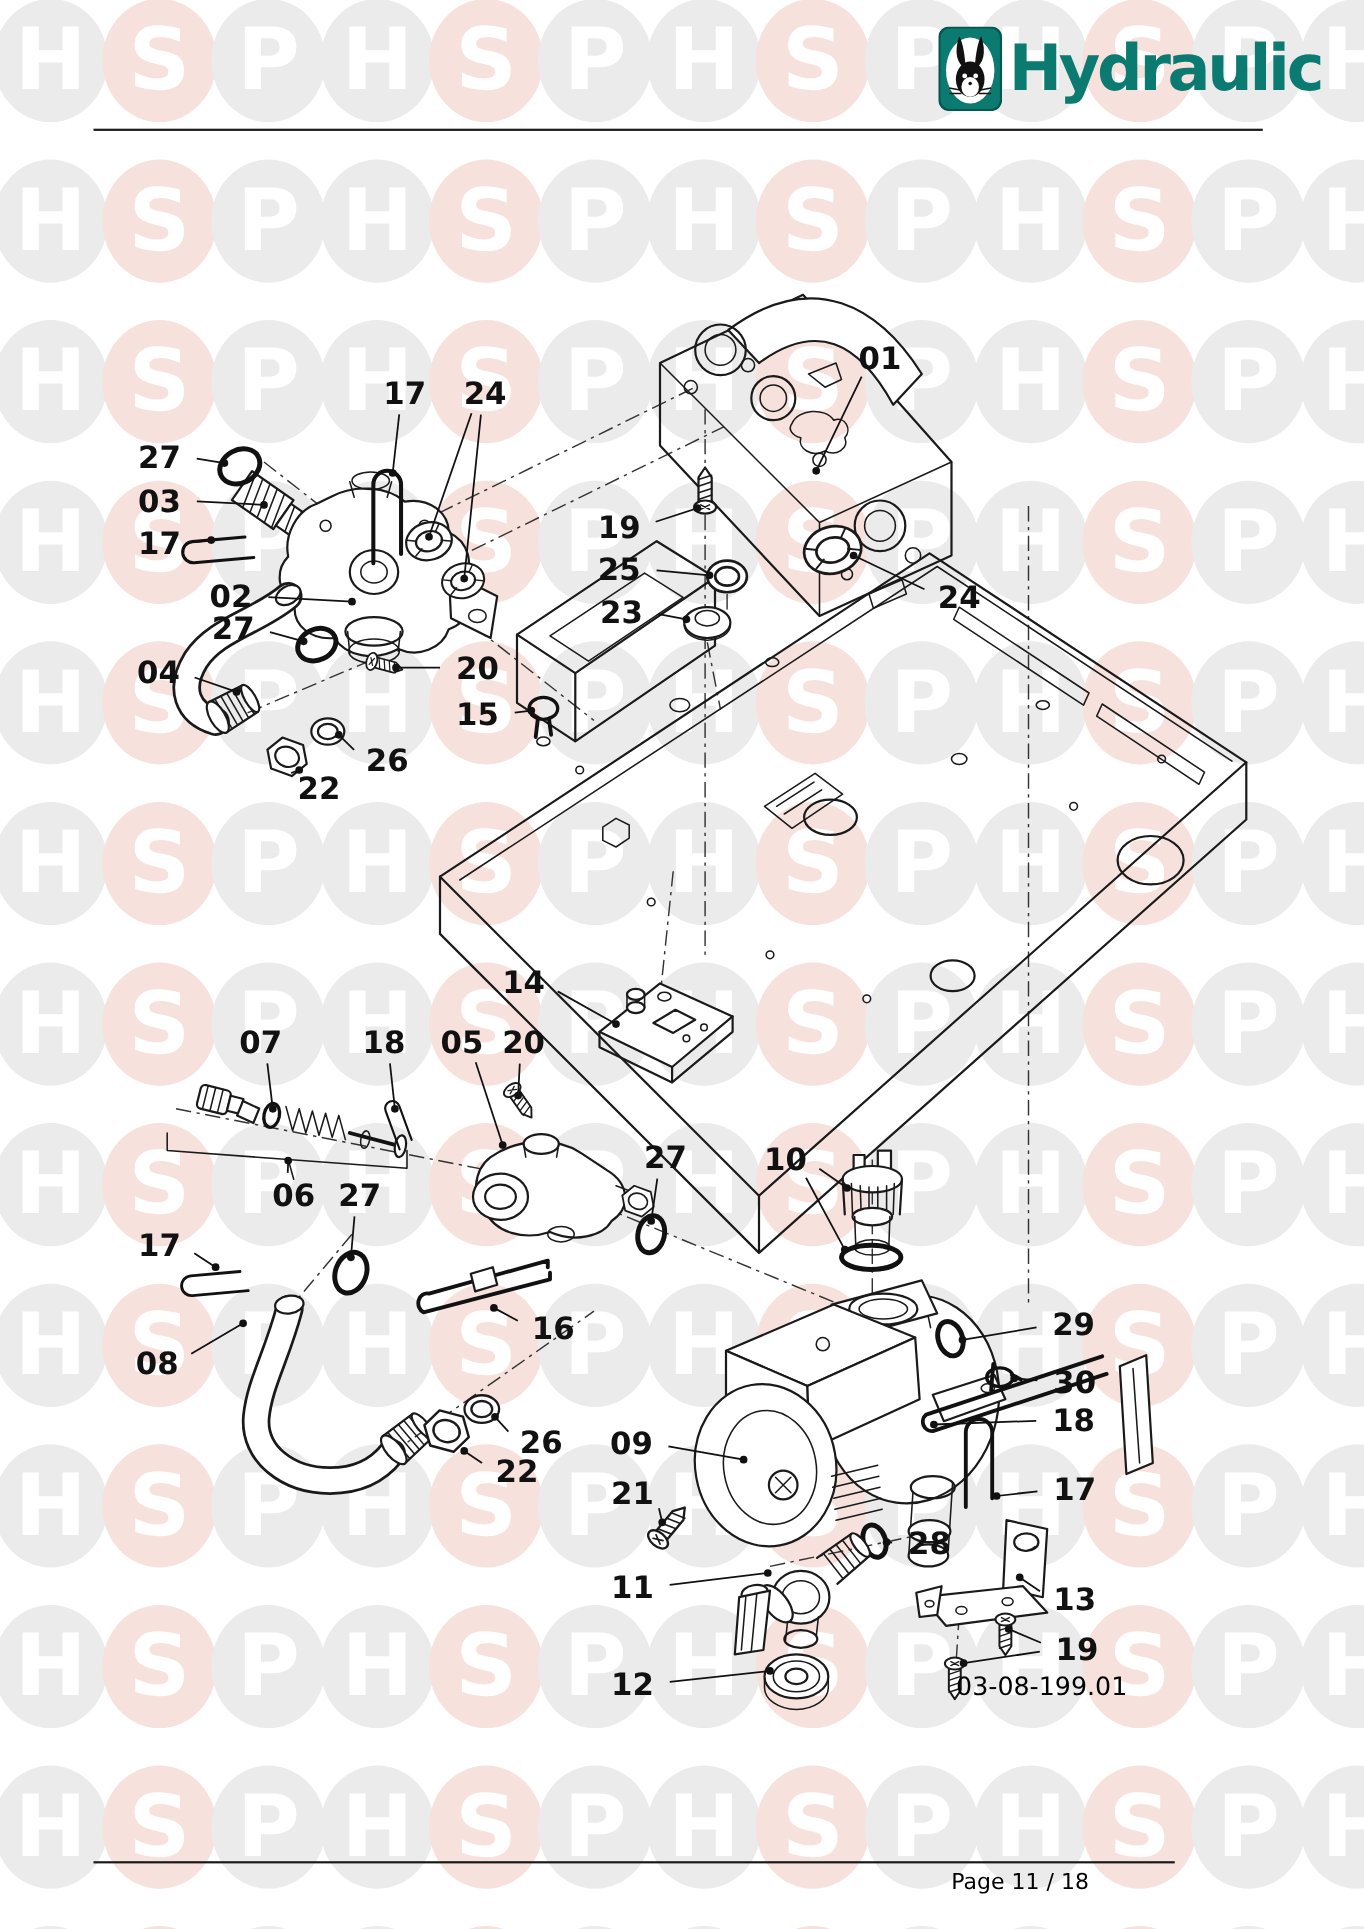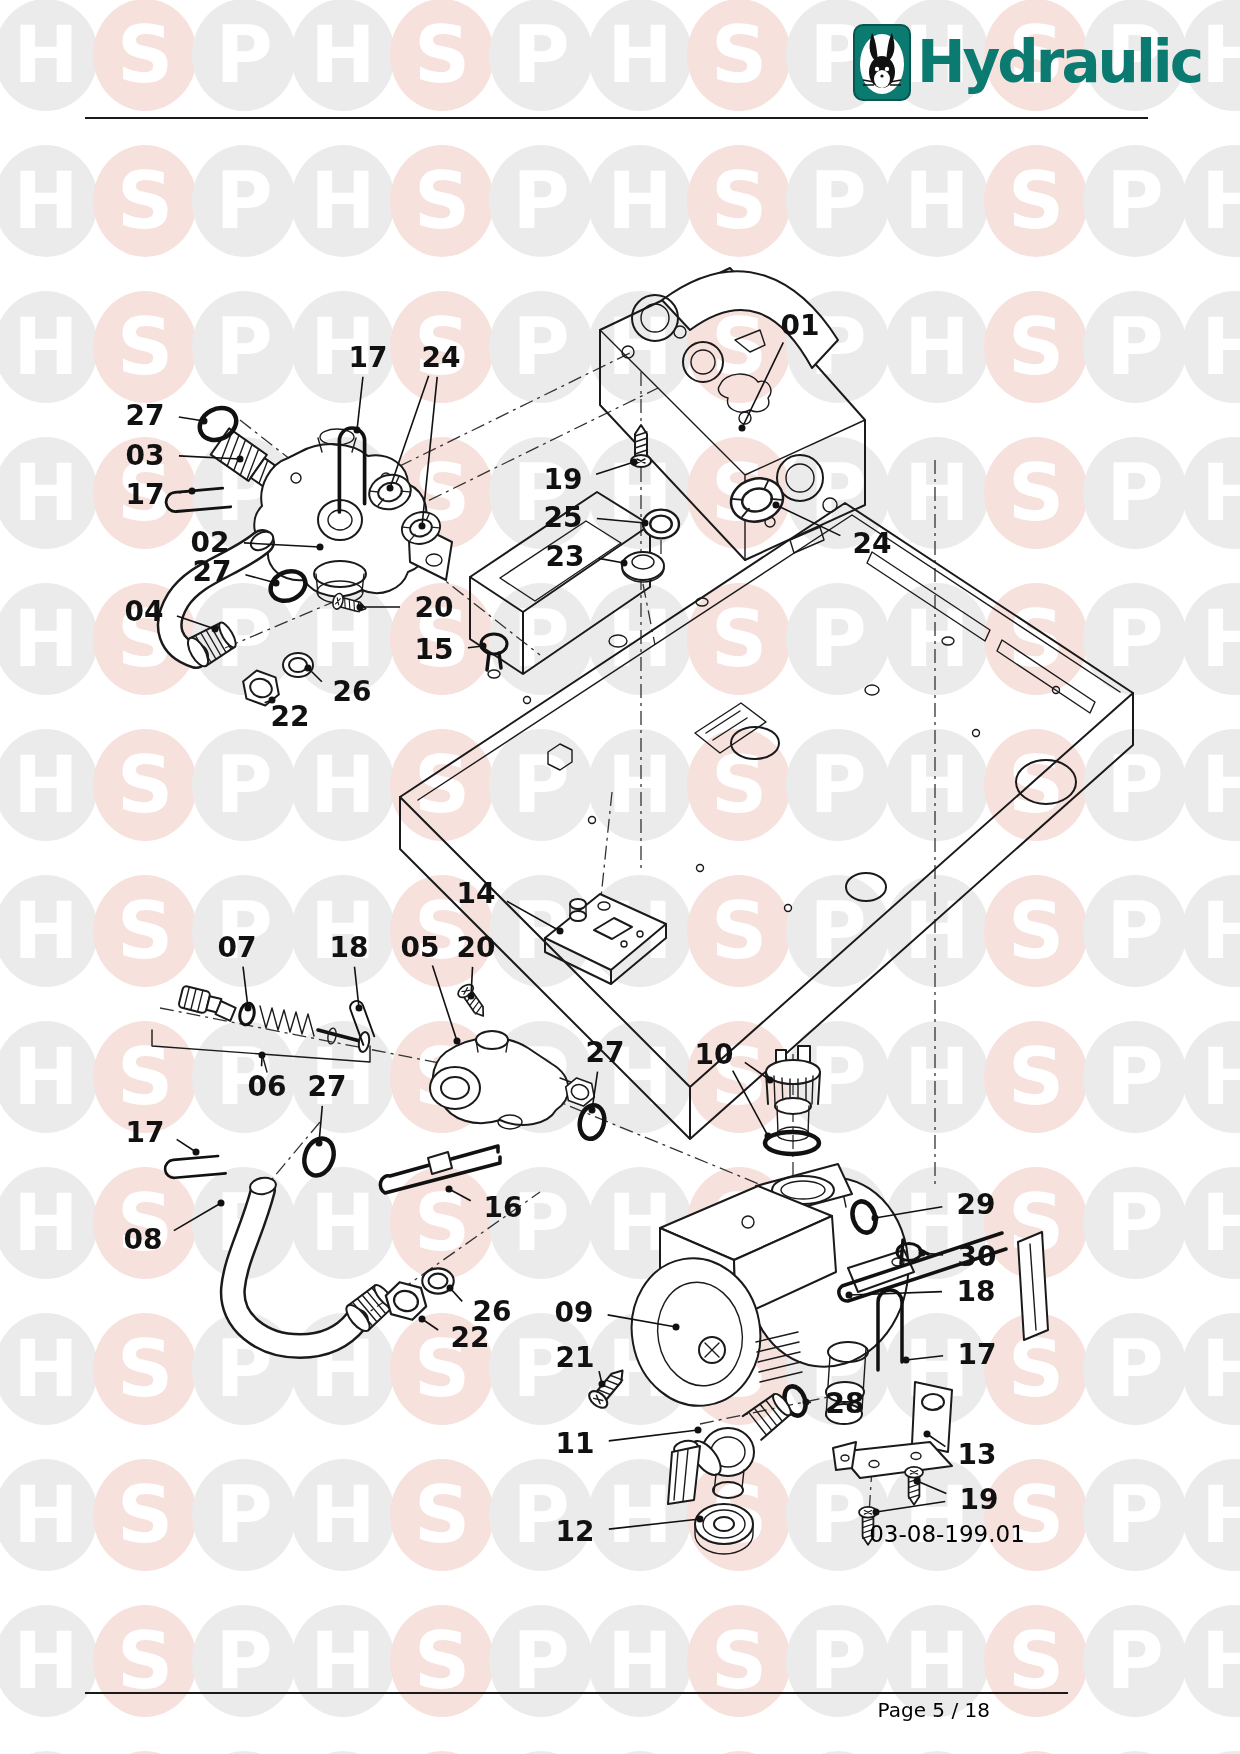--- a/index.html
+++ b/index.html
@@ -663,14 +663,14 @@
         <circle cx="917" cy="1481" r="3.5" class="leader-dot"></circle>
         <line x1="945.2676147147181" y1="1501.504403247908" x2="876" y2="1512" class="leader"></line>
         <circle cx="876" cy="1512" r="3.5" class="leader-dot"></circle>
         <text x="979" y="1509" class="callout-text">19</text>
       </g>
   </svg>
 
   <div id="doc-code">03-08-199.01</div>
 
   <div id="footer-rule"></div>
-  <div id="footer-page">Page 5 / 18</div>
+  <div id="footer-page">Page 11 / 18</div>
 </div>
 
 </body></html>

